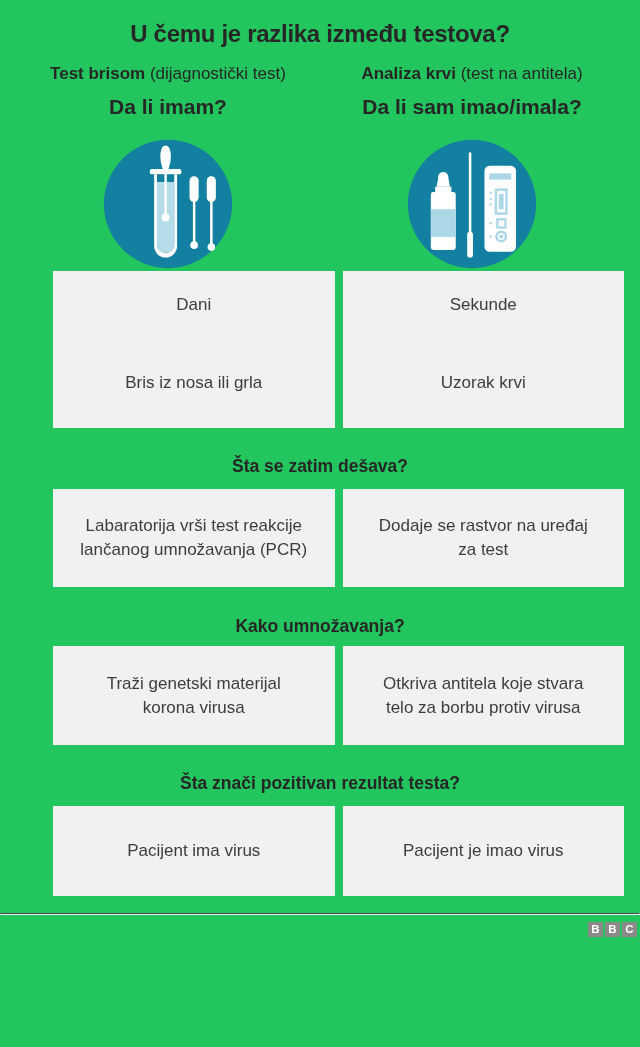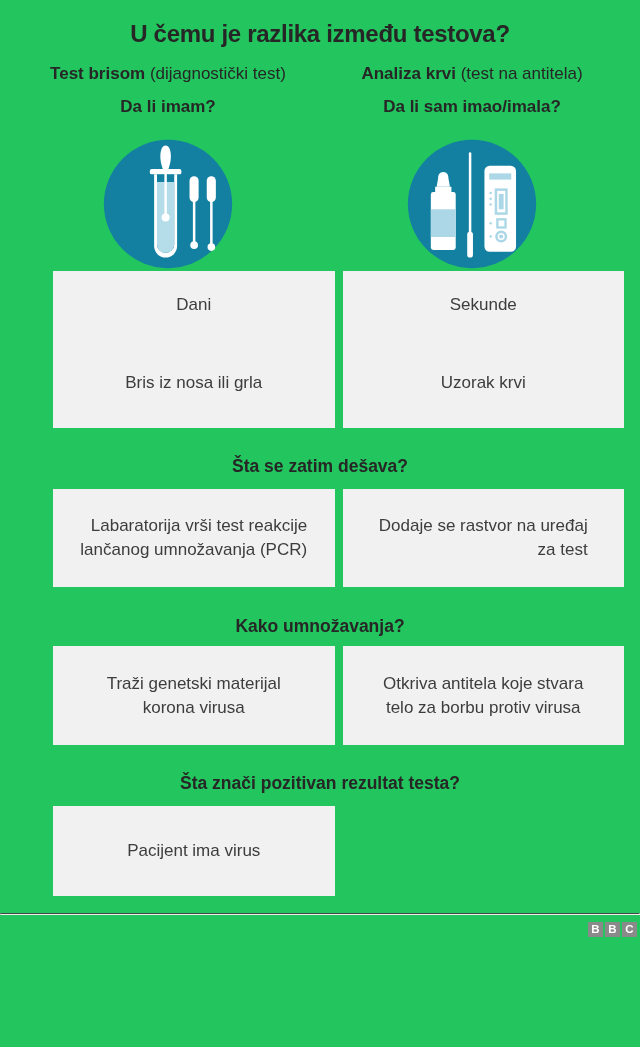--- a/index.html
+++ b/index.html
@@ -7,39 +7,39 @@
   .page { width:640px; height:1047px; margin:0 auto; position:relative; box-sizing:border-box; overflow:hidden; background:#22c55e; }
   .inner { padding:0 16px; }
 
   .title { font-size:24px; font-weight:bold; text-align:center; margin:0; padding-top:21px; letter-spacing:-0.3px; line-height:26px; color:#262626; }
 
   .two-col { display:grid; grid-template-columns:1fr 1fr; }
 
   .col-header { text-align:center; font-size:17px; margin-top:17px; line-height:20px; color:#262626; white-space:nowrap; }
   .col-header b { font-weight:bold; }
 
-  .col-question { text-align:center; font-size:17px; font-weight:bold; margin-top:13px; line-height:20px; color:#262626; }
+  .col-question { text-align:center; font-size:21px; font-weight:bold; margin-top:13px; line-height:20px; color:#262626; }
 
   .icon-row { margin-top:20px; }
   .icon-wrap { display:flex; justify-content:center; }
   .icon-wrap svg { width:134px; height:134px; display:block; }
 
   .section-heading { font-size:17.5px; font-weight:bold; text-align:center; color:#262626; line-height:20px; margin:0; }
   .mh1 { margin-top:19px; margin-bottom:10px; }
   .mh2 { margin-top:28px; margin-bottom:11px; }
   .mh3 { margin-top:28px; margin-bottom:13px; }
   .mh4 { margin-top:29px; margin-bottom:10px; }
   .mh5 { margin-top:28px; margin-bottom:13px; }
 
   .cells { display:grid; grid-template-columns:1fr 1fr; column-gap:8px;padding-left:37px; }
   .cell { background:#f1f1f1; display:flex; align-items:center; justify-content:center; text-align:center; }
   .cell-text { font-size:17px; color:#3d3d3d; line-height:1.4; white-space:pre-line; padding:4px 14px; }
   .h-s1 .cell { min-height:67px; }
   .h-s2 .cell { min-height:90px; }
-  .h-s3 .cell { min-height:98px;text-align:right; }
+  .h-s3 .cell { min-height:98px; }
   .h-s4 .cell { min-height:99px; }
   .h-s5 .cell { min-height:90px; }
 
   .footer { margin-top:17px; }
   .footer-divider { border-top:1.5px solid #474747; margin:0; }
   .bbc { display:flex; gap:2px; justify-content:flex-end; margin-top:7px; padding-right:3px; }
   .bbc span { width:15px; height:15px; background:#8a8a8a; color:#ffffff; font-weight:bold; font-size:11.5px; line-height:15px; display:flex; align-items:center; justify-content:center; }
 </style>
 </head>
 <body>
@@ -160,20 +160,23 @@
           </div>
       </div>
     </div>
 
     <div>
       <h2 class="section-heading mh5">Šta znači pozitivan rezultat testa?</h2>
       <div class="cells h-s5">
         <div class="cell">
             <div class="cell-text">Pacijent ima virus</div>
           </div>
+        <div class="cell">
+            <div class="cell-text">Pacijent je imao virus</div>
+          </div>
       </div>
     </div>
 
   </div>
 
   <div class="footer">
     <hr class="footer-divider">
     <div class="bbc">
       <span>B</span>
       <span>B</span>

